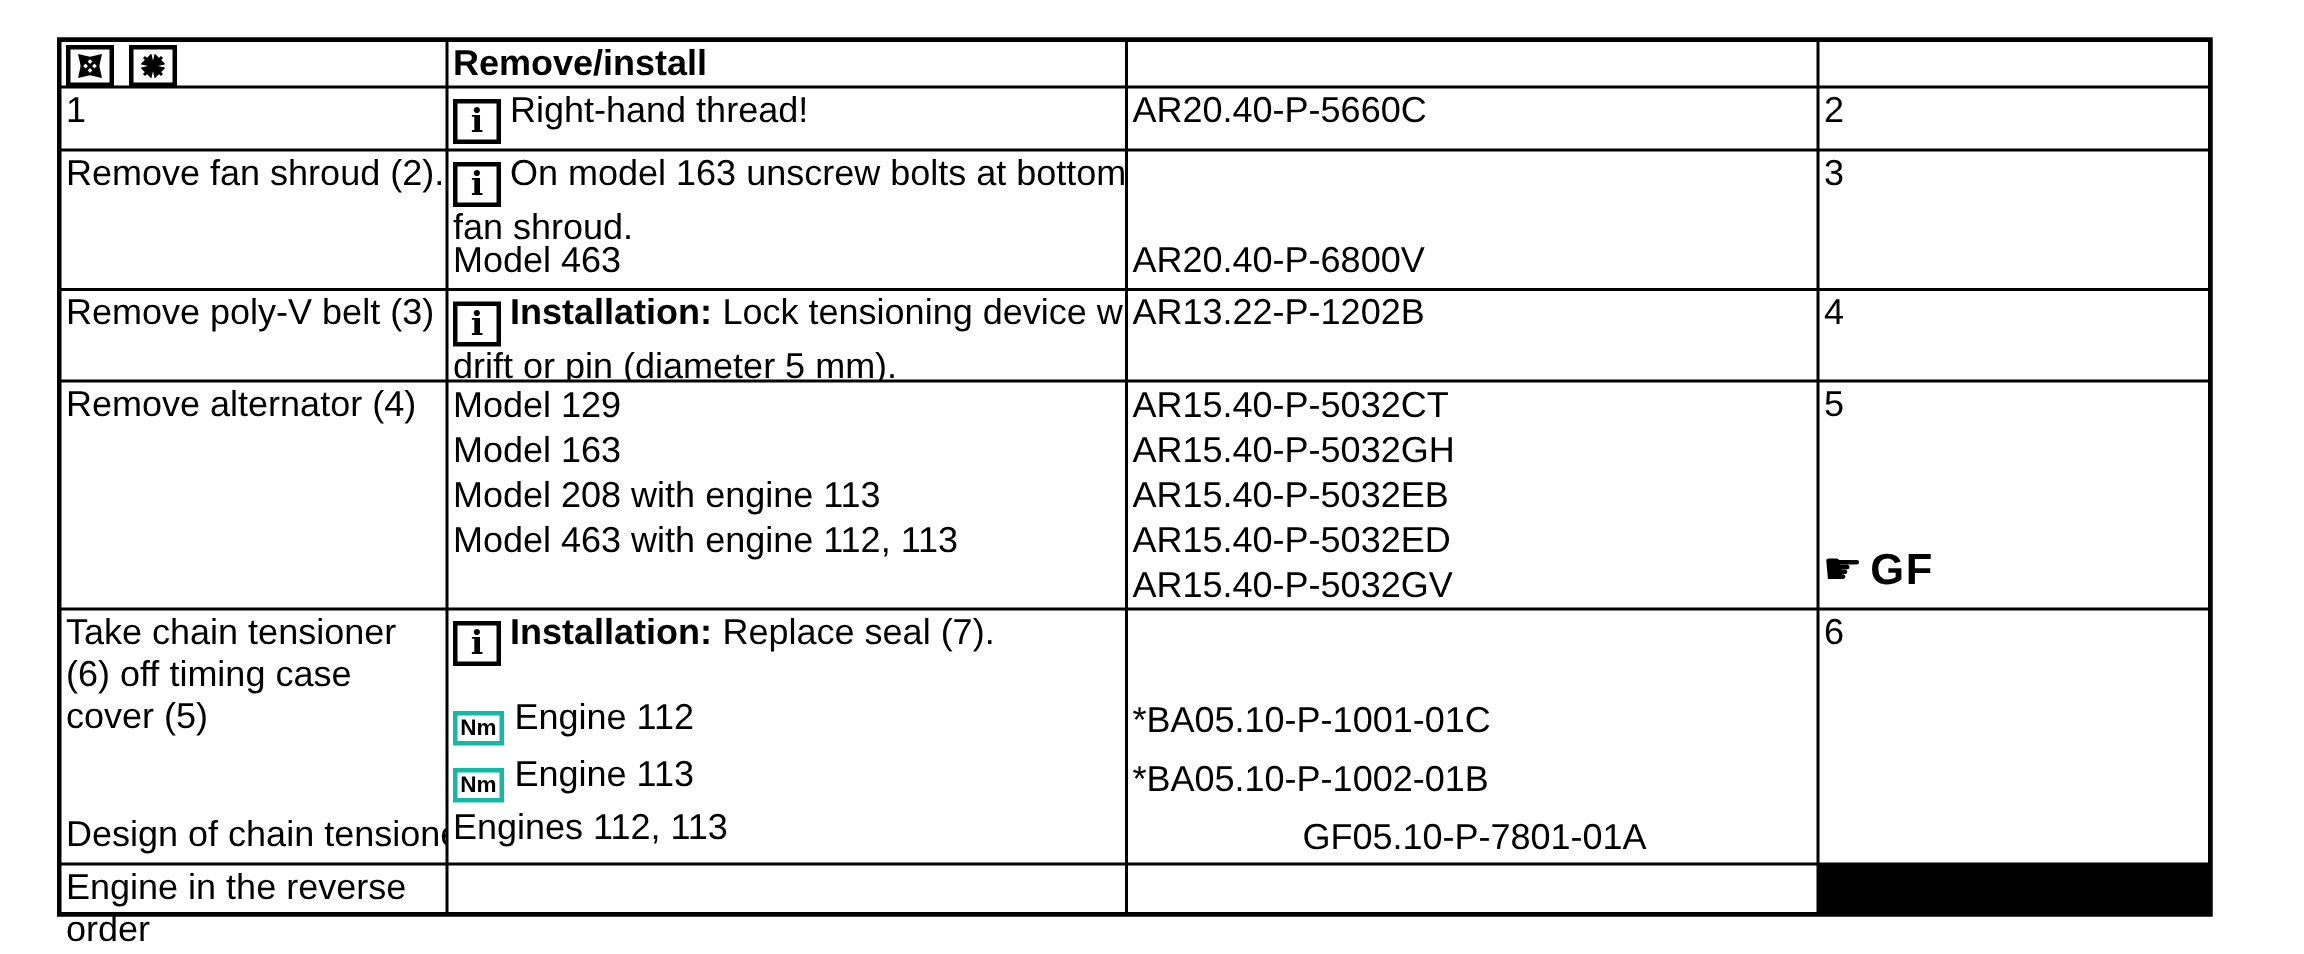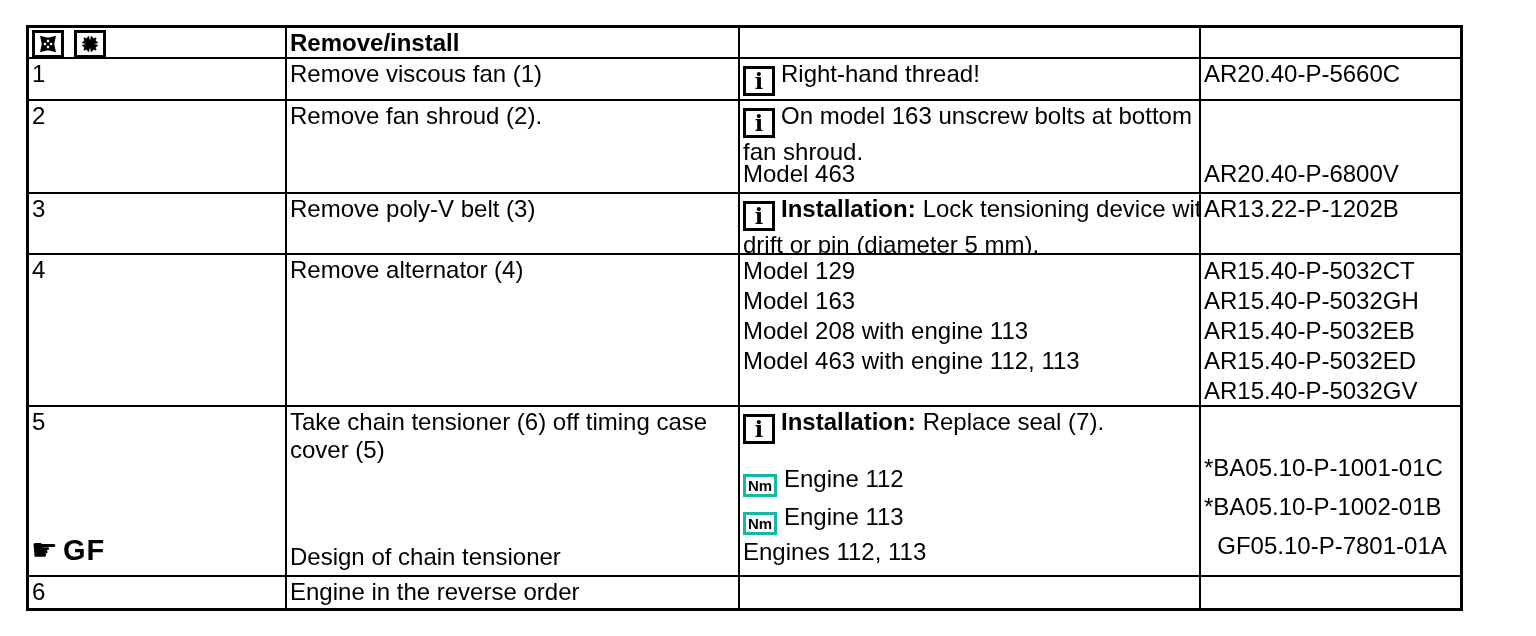--- a/index.html
+++ b/index.html
@@ -1,18 +1,18 @@
 <!DOCTYPE html>
 <html><head>
 <meta charset="utf-8">
 <style>
   html,body{margin:0;padding:0;background:#ffffff;}
   body{width:1536px;height:636px;position:relative;font-family:"Liberation Sans",sans-serif;color:#000;}
   .tbl{
-    position:absolute;left:26px;top:25px;
+    position:absolute;left:38px;top:25px;
     display:grid;
     grid-template-columns:256px 451px 459px 259px;
     grid-template-rows:29px 40px 91px 59px 150px 168px 31px;
     gap:2px;background:#000;border:3px solid #000;
   }
   .cell{background:#fff;position:relative;padding:1px 0 0 3px;font-size:24px;line-height:28px;overflow:visible;}
   .hdr-title{font-weight:bold;}
   
   .hdr-icons{display:flex;gap:10px;padding-top:1px;}
   .hdr-icon{width:26px;height:22px;border:3px solid #000;display:flex;align-items:center;justify-content:center;background:#fff;}
@@ -28,21 +28,21 @@
   .overflow-note{width:492px;}
   .line30{line-height:30px;height:30px;white-space:nowrap;}
   .ref{white-space:nowrap;}
   .bottom-abs{position:absolute;bottom:4px;left:3px;white-space:nowrap;}
   
   .nm-line{margin-top:0;height:24px;white-space:nowrap;}
   .r5-note{height:32px;}
   .r5-nm1{margin-top:25px;}
   .r5-nm2{margin-top:14px;}
   .r5-engines{margin-top:11px;white-space:nowrap;}
-  .r5-ref1{margin-top:46px;}
+  .r5-ref1{margin-top:59px;}
   .r5-ref2{margin-top:11px;}
   .r5-ref3{margin-top:11px;text-align:center;}
   .gf-line{position:absolute;bottom:10px;left:2px;white-space:nowrap;display:flex;align-items:center;}
   .hand{font-family:"DejaVu Sans",sans-serif;font-size:30px;line-height:30px;margin-right:5px;}
   .gf-label{font-weight:bold;font-size:29px;letter-spacing:1px;}
 </style>
 </head>
 <body>
 
 <div class="tbl">
@@ -80,23 +80,20 @@
     </div>
   </div>
   <div class="cell">
     <span class="hdr-title">Remove/install</span>
   </div>
   <div class="cell"></div>
   <div class="cell"></div>
 
   <div class="cell">
     <span>1</span>
-  </div>
-  <div class="cell">
-    <span>Remove viscous fan (1)</span>
   </div>
   <div class="cell">
     <div>
       <span class="ibox">i</span><span>Right-hand thread!</span>
     </div>
   </div>
   <div class="cell">
     <span class="ref">AR20.40-P-5660C</span>
   </div>
 

